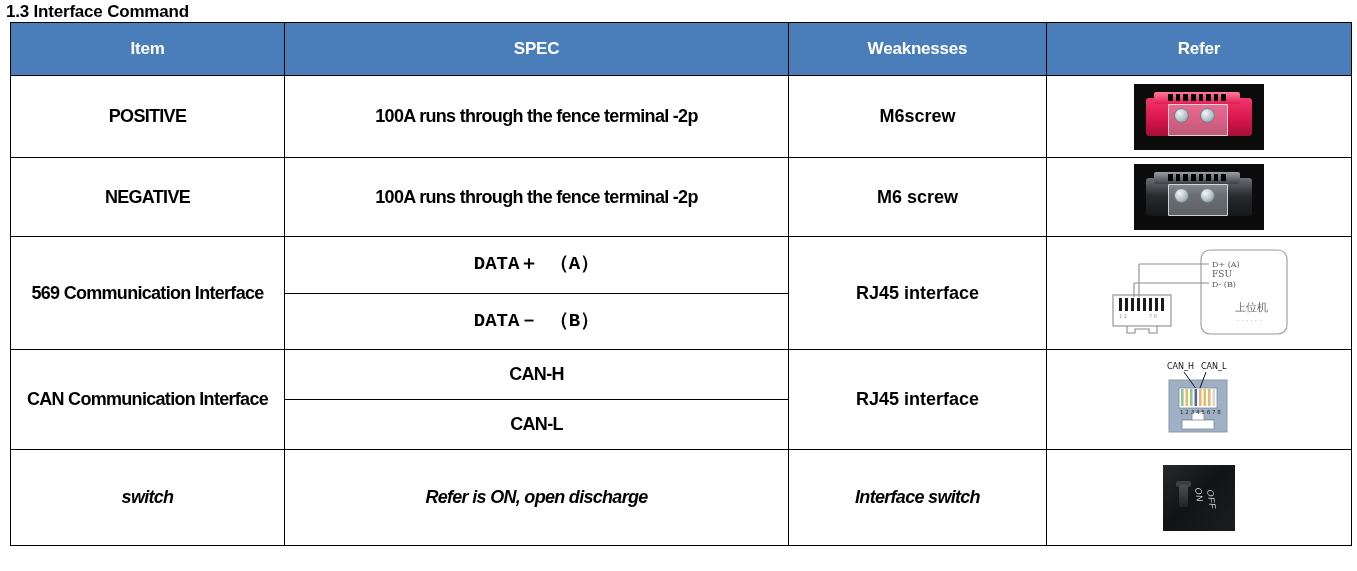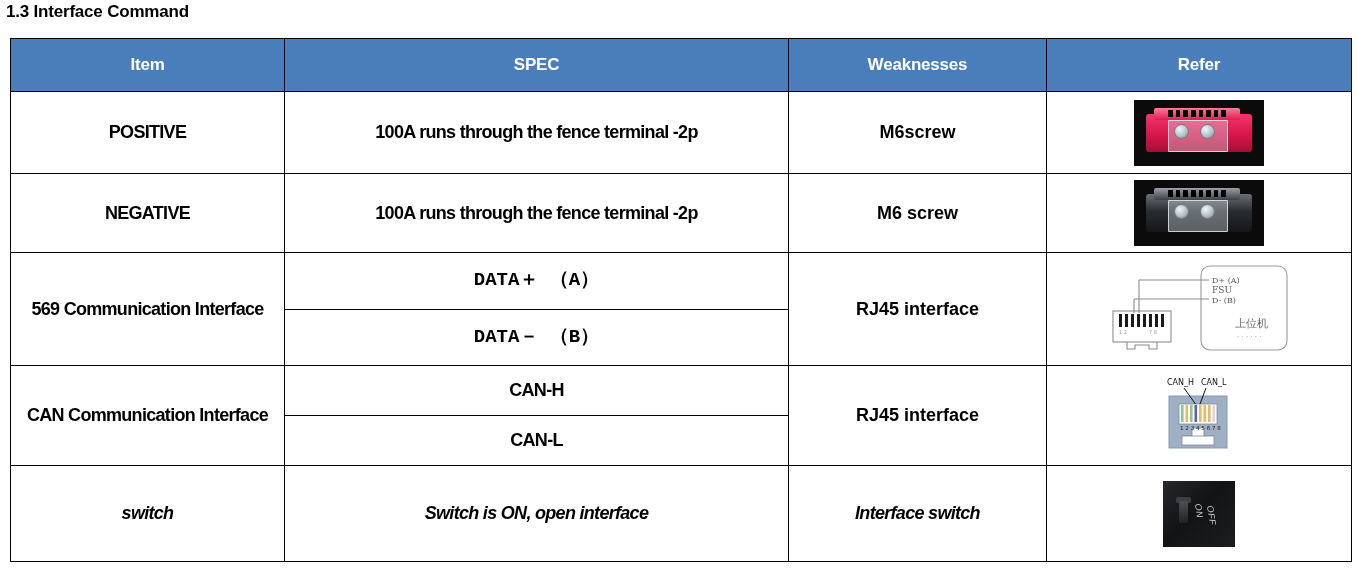--- a/index.html
+++ b/index.html
@@ -26,21 +26,21 @@
     top: 2px;
     font-size: 17px;
     font-weight: bold;
     letter-spacing: -0.2px;
     color: #000;
     white-space: nowrap;
   }
   table.spec-table {
     position: absolute;
     left: 10px;
-    top: 38px;
+    top: 22px;
     width: 1337px;
     border-collapse: collapse;
     table-layout: fixed;
   }
   table.spec-table td, table.spec-table th {
     border: 1.6px solid #000000;
     padding: 0;
     vertical-align: middle;
     text-align: center;
   }
@@ -329,21 +329,21 @@
           </div>
         </td>
       </tr>
 
       <tr style="height:50px;">
         <td class="cell-text narrow">CAN-L</td>
       </tr>
 
       <tr style="height:96px;font-style:italic;">
         <td class="cell-text narrow">switch</td>
-        <td class="cell-text narrow">Switch is ON, open interface</td>
+        <td class="cell-text narrow">Refer is ON, open discharge</td>
         <td class="cell-text narrow">Interface switch</td>
         <td class="refer-cell">
           <div class="refer-wrap">
             <div class="swphoto">
               <div class="sw-body"></div>
               <div class="sw-lever-top"></div>
               <div class="sw-lever"></div>
               <div class="sw-on">ON</div>
               <div class="sw-off">OFF</div>
             </div>

